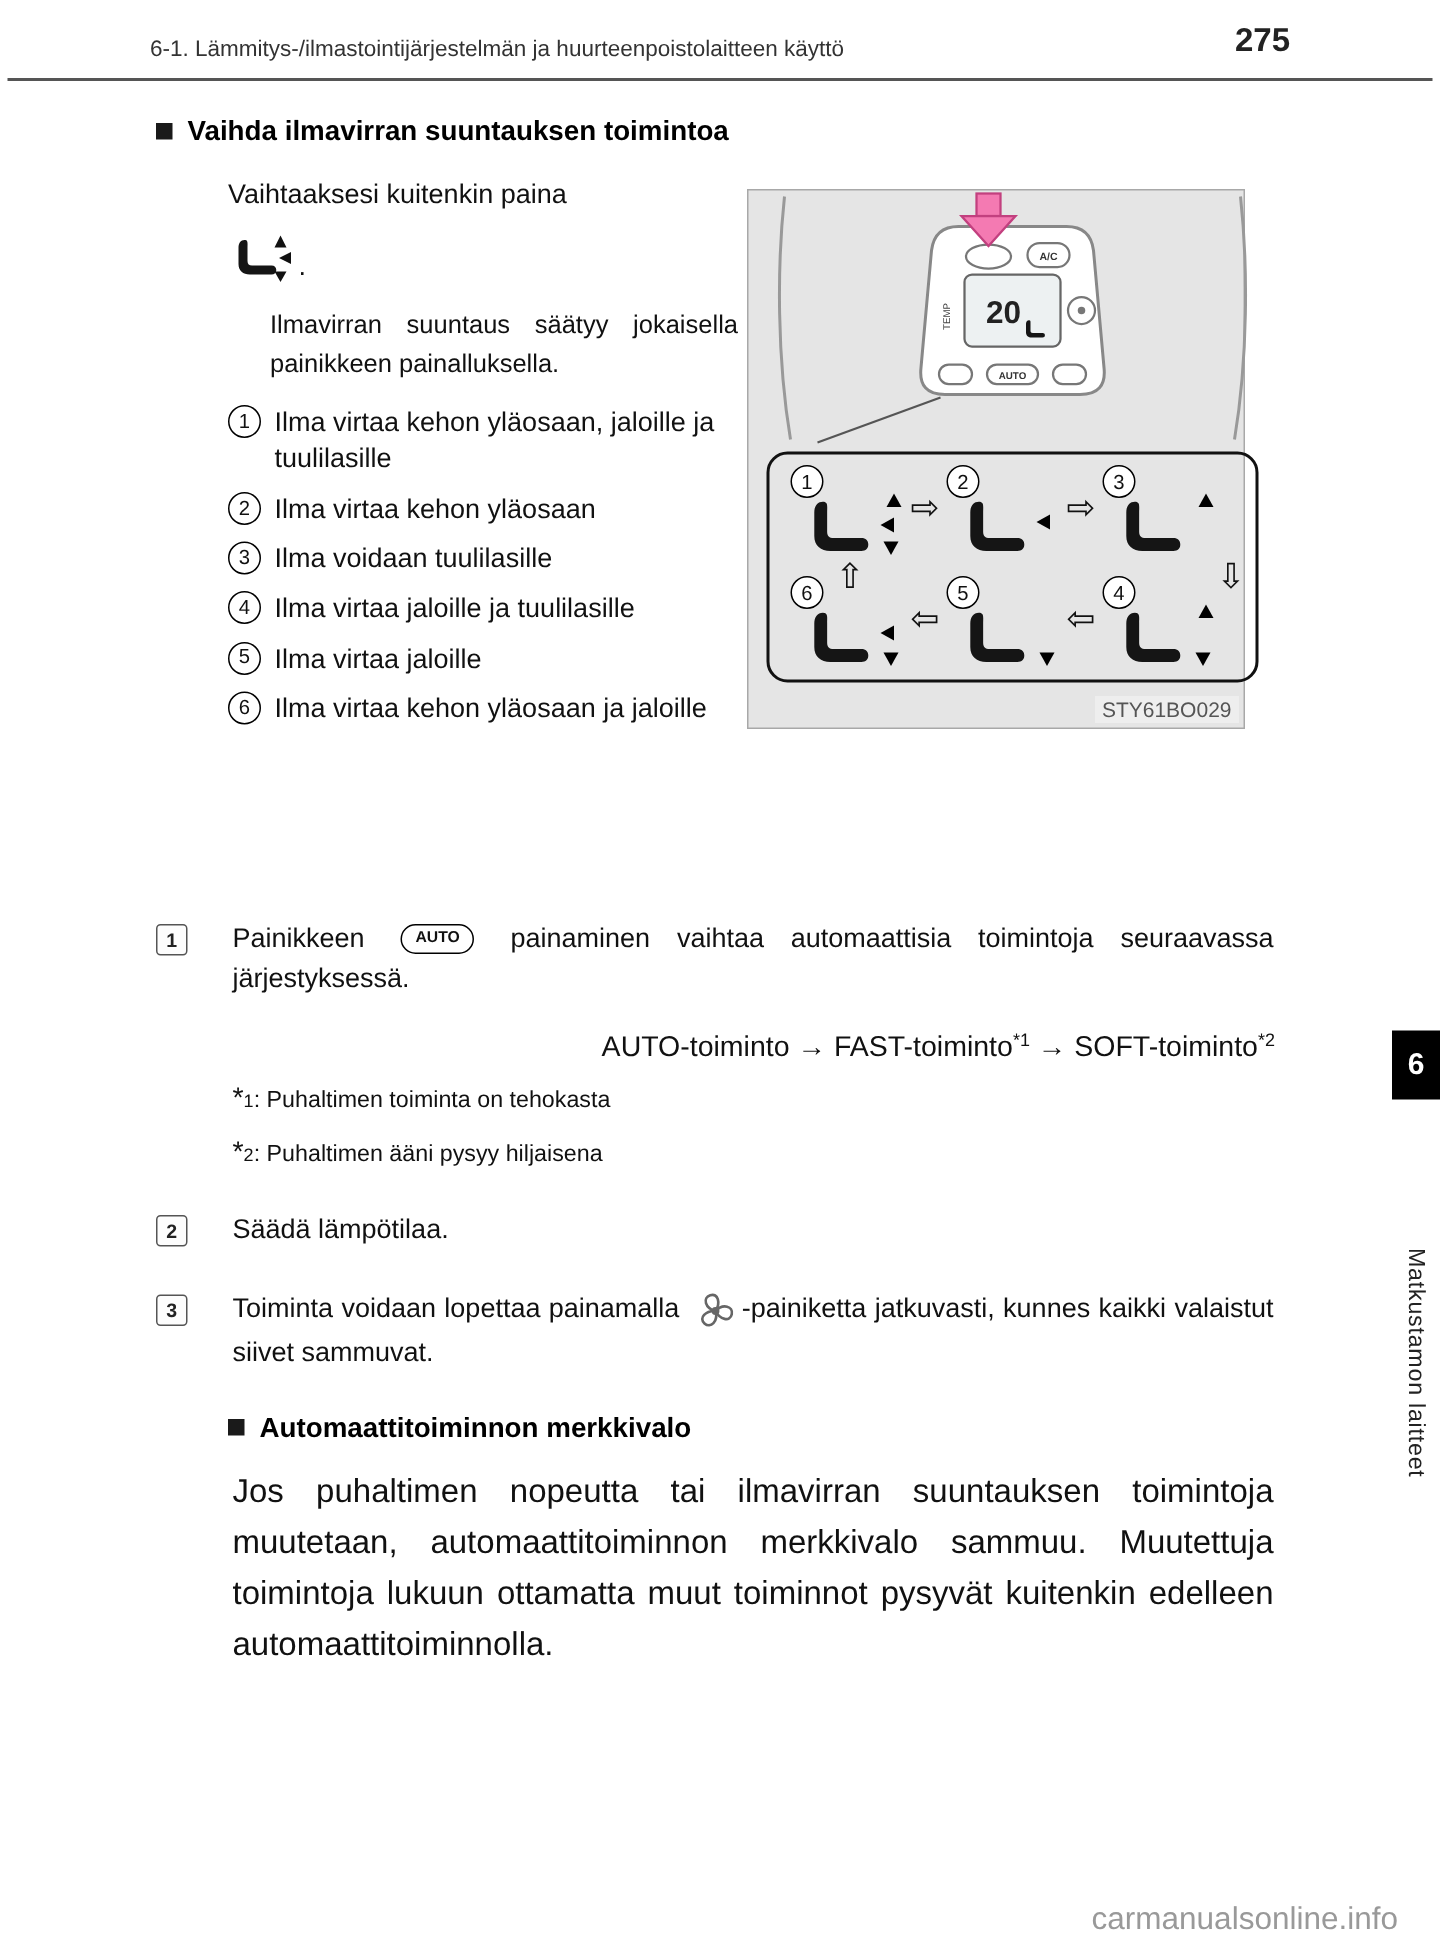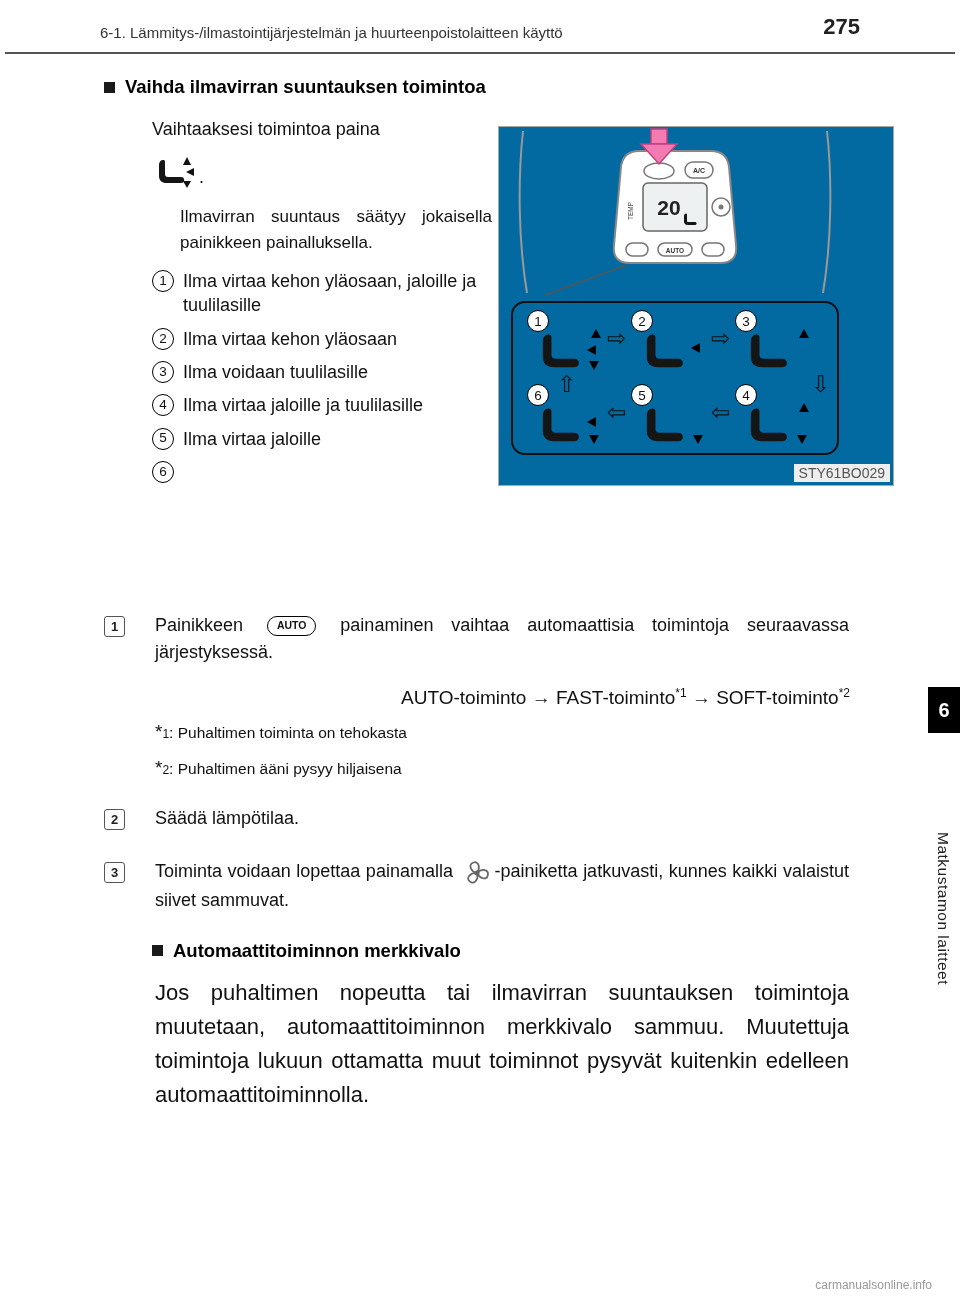--- a/index.html
+++ b/index.html
@@ -26,21 +26,21 @@
   .mode-icon { width:44px; height:32px; }
   p.note { margin:16px 12px 0 76px; width:312px; font-size:17px; line-height:1.5; text-align:justify; }
 
   ol.items { list-style:none; margin:14px 0 0 48px; }
   ol.items li { display:flex; gap:9px; margin-bottom:9px; font-size:18px; line-height:1.35; width:330px; }
   ol.items li.wide { width:560px; }
   .circ { flex:0 0 auto; width:22px; height:22px; border:1.6px solid #000; border-radius:50%;
           font-size:13.5px; display:flex; align-items:center; justify-content:center; margin-top:1px; background:#fff; }
 
   
-  .figure { position:absolute; left:394px; top:10px; width:396px; height:360px; border:1px solid #a8a8a8; background:#0369a1; }
+  .figure { position:absolute; left:394px; top:10px; width:332px; height:360px; border:1px solid #a8a8a8; background:#e5e5e5; }
   .fig-art { position:absolute; left:0; top:0; width:352px; height:170px; }
   .mode-box { position:absolute; left:12px; top:174px; width:328px; height:154px; border:2.5px solid #111; border-radius:14px; }
   .mode-cell { position:absolute; width:96px; height:68px; }
   .mode-cell .circ { position:absolute; left:0; top:0; }
   .seat { position:absolute; left:10px; top:24px; width:46px; height:40px; }
   .hollow { position:absolute; font-size:23px; color:#111; line-height:1; }
   .tri { position:absolute; width:0; height:0; }
   .tri.up    { border-left:5px solid transparent; border-right:5px solid transparent; border-bottom:9px solid #000; }
   .tri.down  { border-left:5px solid transparent; border-right:5px solid transparent; border-top:9px solid #000; }
   .tri.left  { border-top:5px solid transparent; border-bottom:5px solid transparent; border-right:9px solid #000; }
@@ -68,21 +68,21 @@
   .fn-num { font-size:12px; }
 
   .indicator-body { margin:14px 0 0 51px; width:694px; font-size:22px; line-height:1.55; text-align:justify; }
   .mt26 { margin-top:26px;padding-left:48px; }
 
   
   .chapter-tab { position:absolute; top:687px; right:0; width:32px; height:46px; background:#000; color:#fff;
                  display:flex; align-items:center; justify-content:center; font-size:20px; font-weight:bold; }
   .side-label { position:absolute; top:832px; right:8px; writing-mode:vertical-rl; font-size:15.5px; color:#222; letter-spacing:.5px; }
 
-  .watermark { position:absolute; right:28px; bottom:13px; font-size:12px; color:#999; }
+  .watermark { position:absolute; right:28px; bottom:13px; font-size:21px; color:#999; }
 </style>
 </head>
 <body>
 
 <svg width="0" height="0" style="position:absolute" aria-hidden="true">
   <defs>
     <symbol id="seat" viewBox="0 0 32 28">
       <path d="M8,1 C5.5,1 4,3 4,6 L4,17 C4,21.5 7,24 11.5,24 L26,24 C28,24 29.2,22.8 29.2,21 C29.2,19.2 28,18 26,18 L13,18 C11,18 10,17 10,15 L10,6 C10,3 10.5,1 8,1 Z" fill="#151515"></path>
     </symbol>
   </defs>
@@ -93,21 +93,21 @@
 <div class="header-rule"></div>
 
 <div class="content">
 
   <div class="sec-heading">
     <span class="sq"></span>
     <span>Vaihda ilmavirran suuntauksen toimintoa</span>
   </div>
 
   <div class="row1">
-    <p class="intro">Vaihtaaksesi toimintoa paina</p>
+    <p class="intro">Vaihtaaksesi kuitenkin paina</p>
 
     <div class="icon-line">
       <svg class="mode-icon" viewBox="0 0 44 32">
         <use href="#seat" x="1" y="3" width="36" height="28"></use>
         <polygon points="31,9 39,9 35,1" fill="#111"></polygon>
         <polygon points="42,12 42,20 34,16" fill="#111"></polygon>
         <polygon points="31,25 39,25 35,32" fill="#111"></polygon>
       </svg>
       <span>.</span>
     </div>
@@ -130,20 +130,21 @@
       <li>
         <span class="circ">4</span>
         <span>Ilma virtaa jaloille ja tuulilasille</span>
       </li>
       <li>
         <span class="circ">5</span>
         <span>Ilma virtaa jaloille</span>
       </li>
       <li class="wide">
         <span class="circ">6</span>
+        <span>Ilma virtaa kehon yläosaan ja jaloille</span>
       </li>
     </ol>
 
     <div class="figure">
       <svg class="fig-art" viewBox="0 0 352 170">
         <path d="M24,4 C19,50 19,112 28,166" stroke="#999" stroke-width="2" fill="none"></path>
         <path d="M328,4 C333,50 333,112 324,166" stroke="#999" stroke-width="2" fill="none"></path>
         <path d="M140,24 L212,24 Q228,24 230,40 L237,118 Q239,136 221,136 L131,136 Q113,136 115,118 L122,40 Q124,24 140,24 Z" fill="#fff" stroke="#888" stroke-width="2"></path>
         <ellipse cx="160" cy="44" rx="15" ry="8" fill="#fff" stroke="#777" stroke-width="1.5"></ellipse>
         <rect x="186" y="35" width="28" height="16" rx="8" fill="#fff" stroke="#777" stroke-width="1.5"></rect>

